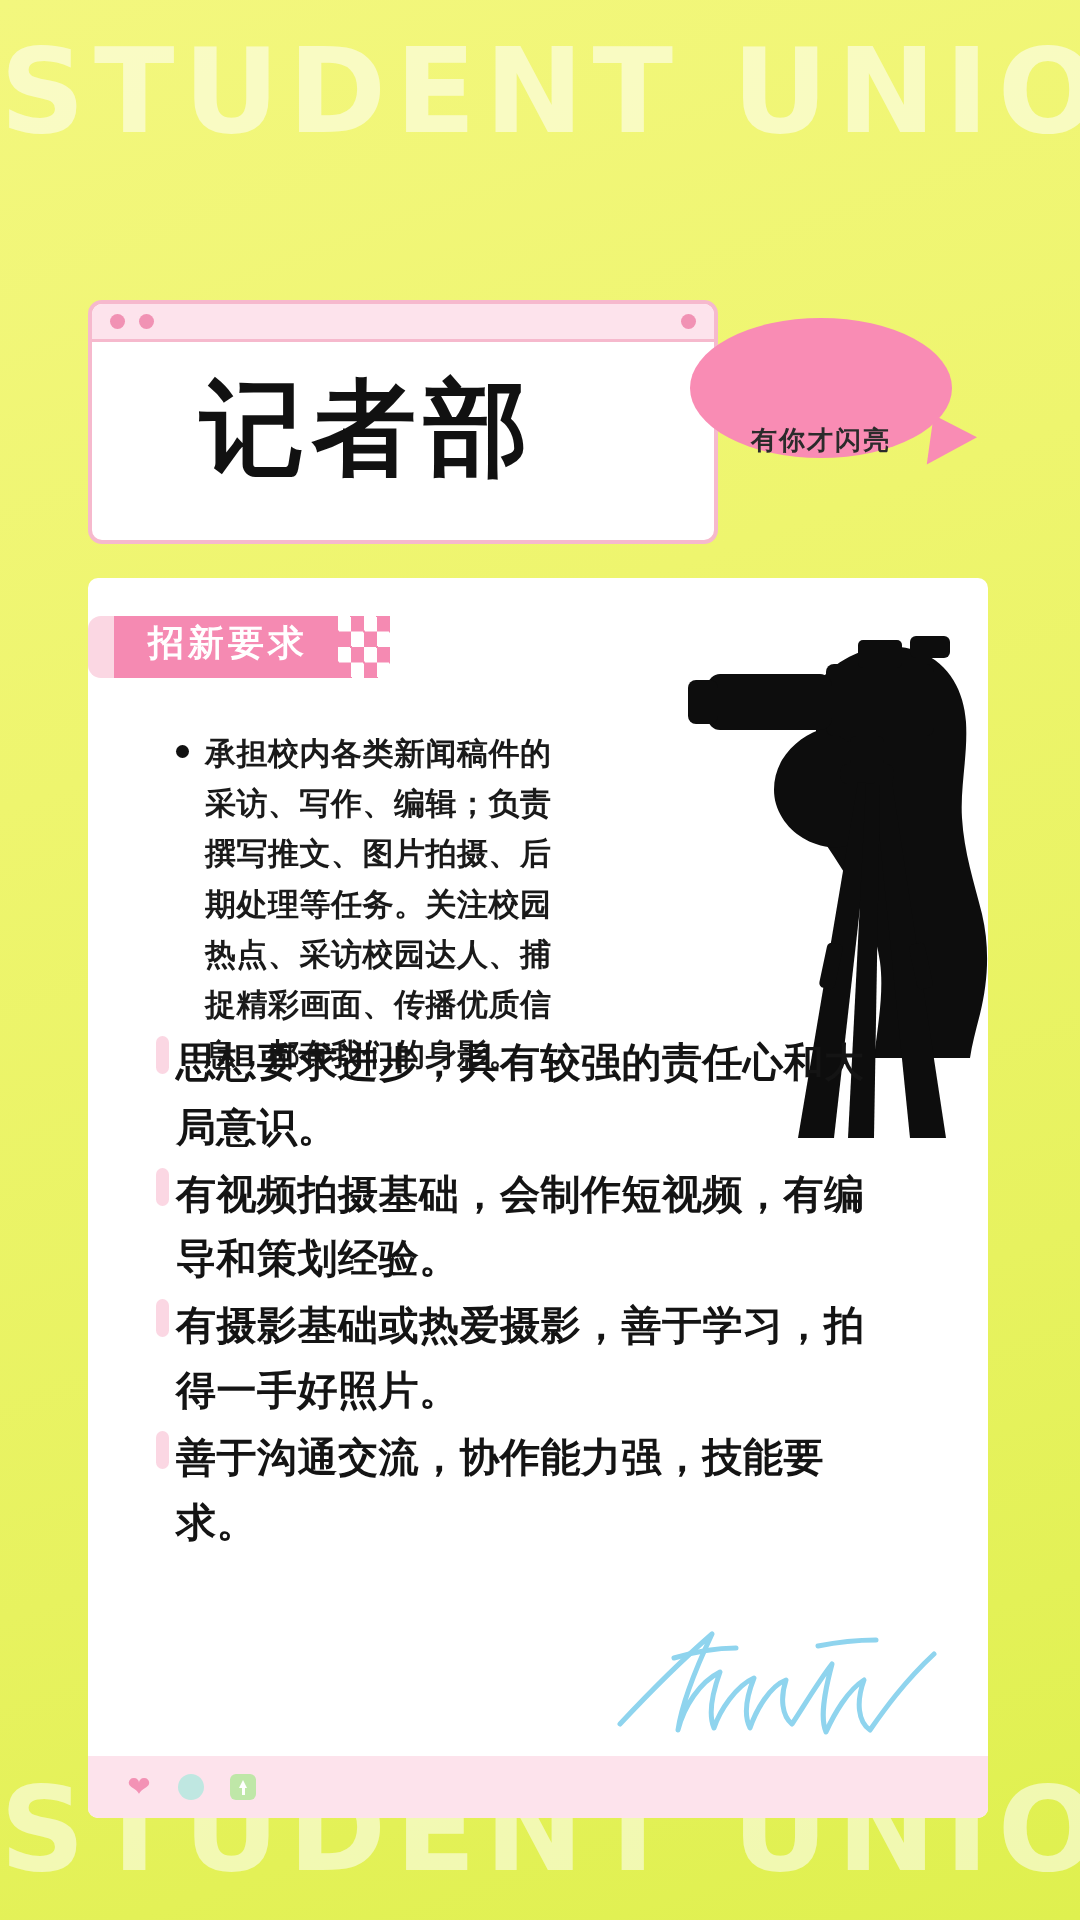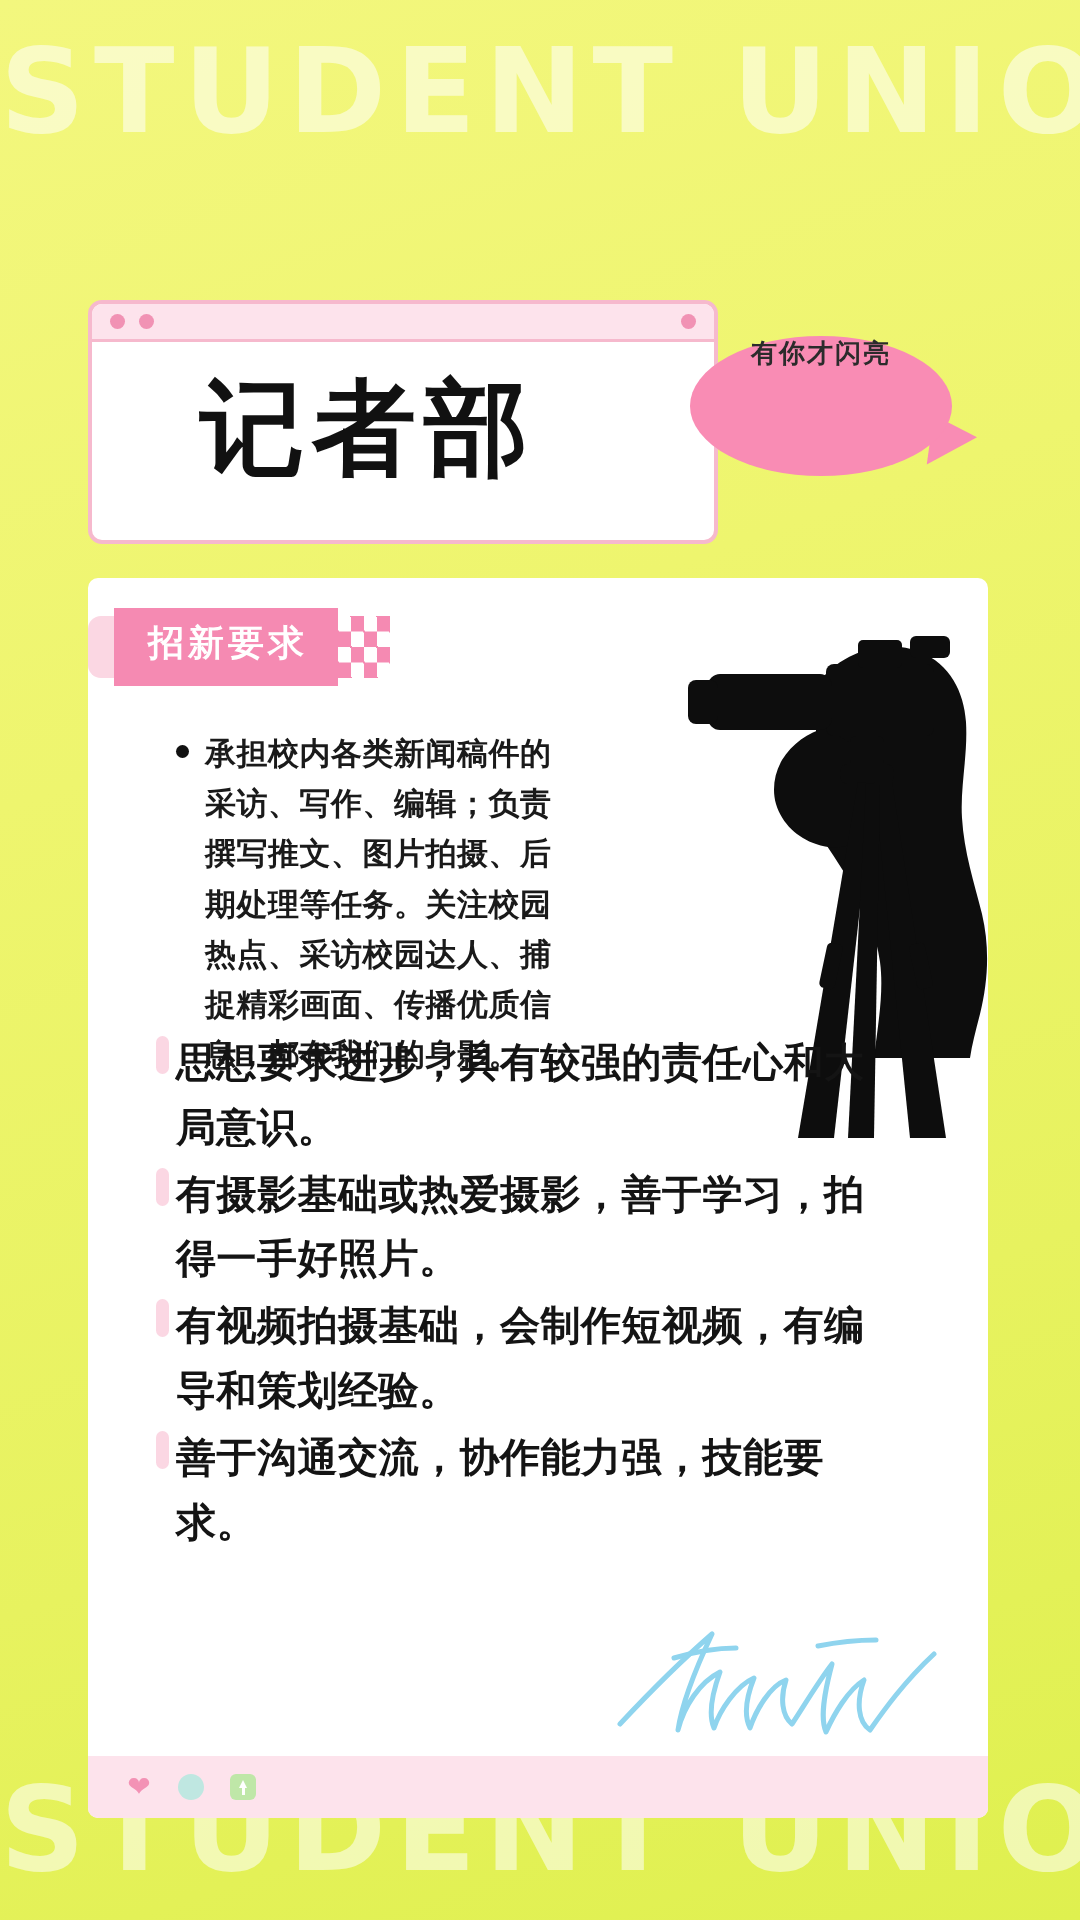--- a/index.html
+++ b/index.html
@@ -74,27 +74,27 @@
     line-height: 1.0;
     color: #111111;
     letter-spacing: 8px;
     padding: 34px 0 60px 108px;
   }
 
   
   .bubble {
     position: absolute;
     left: 690px;
-    top: 336px;
+    top: 318px;
     width: 262px;
     height: 140px;
     background: #f98cb4;
     border-radius: 50% / 50%;
     display: flex;
-    align-items: flex-start;
+    align-items: flex-end;
     justify-content: center;
   }
   .bubble-text {
     font-family: "DejaVu Sans", "Liberation Sans", sans-serif;
     font-size: 26px;
     font-weight: 700;
     color: #2b2b2b;
     letter-spacing: 2px;
   }
   .bubble-tail {
@@ -129,21 +129,21 @@
     display: flex;
     align-items: center;
   }
   .ribbon-left-tab {
     width: 26px;
     height: 62px;
     background: #fbd7e3;
     border-radius: 13px 0 0 13px;
   }
   .ribbon-body {
-    height: 78px;
+    height: 62px;
     background: #f58ab2;
     display: flex;
     align-items: center;
     padding: 0 30px 7px 34px;
     box-sizing: border-box;
     text-align: center;
   }
   .ribbon-label {
     font-family: "DejaVu Sans", "Liberation Sans", sans-serif;
     font-size: 36px;
@@ -391,25 +391,25 @@
     </div>
 
 
     <div class="skills">
       <div class="skill-item">
         <span class="tab"></span>
         <span>思想要求进步，具有较强的责任心和大局意识。</span>
       </div>
       <div class="skill-item">
         <span class="tab"></span>
-        <span>有摄影基础或热爱摄影，善于学习，拍得一手好照片。</span>
+        <span>有视频拍摄基础，会制作短视频，有编导和策划经验。</span>
       </div>
       <div class="skill-item">
         <span class="tab"></span>
-        <span>有视频拍摄基础，会制作短视频，有编导和策划经验。</span>
+        <span>有摄影基础或热爱摄影，善于学习，拍得一手好照片。</span>
       </div>
       <div class="skill-item">
         <span class="tab"></span>
         <span>善于沟通交流，协作能力强，技能要求。</span>
       </div>
     </div>
 
     <svg class="signature" viewBox="0 0 340 160" aria-hidden="true">
       <g fill="none" stroke="#8fd4ee" stroke-width="5" stroke-linecap="round" stroke-linejoin="round">
         <path d="M12 126 C40 96 74 62 104 36 C88 70 74 104 70 132 C76 108 92 84 112 74 C104 96 100 116 106 130 C112 112 128 88 146 80 C138 100 136 118 142 130 C148 112 162 88 178 82 C172 100 174 118 184 126 C196 108 210 84 224 66 C216 96 212 120 218 134 C226 116 240 92 256 82 C248 104 250 124 262 132 C276 112 296 84 326 56"></path>

